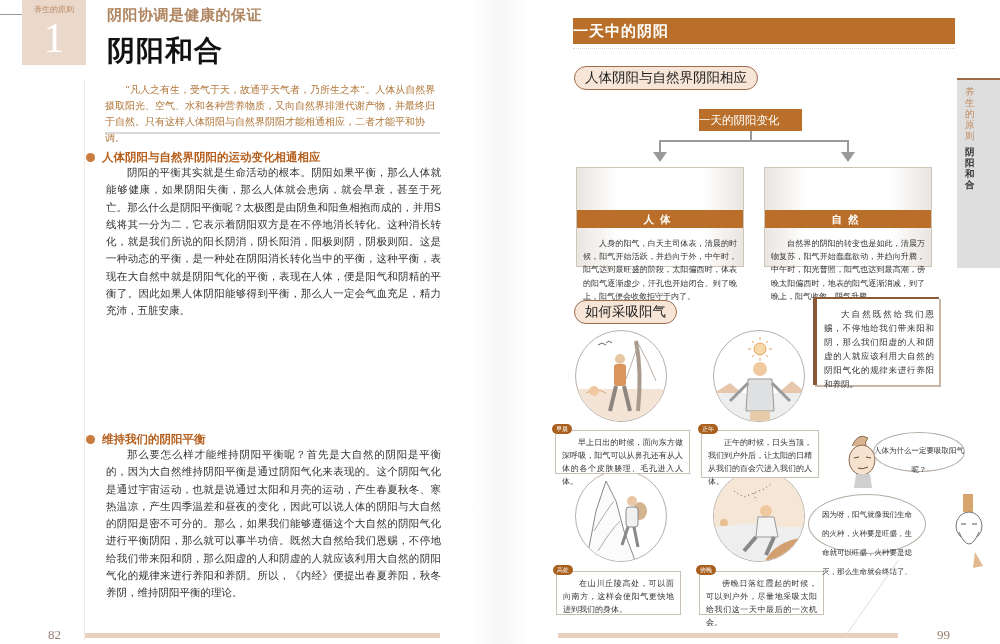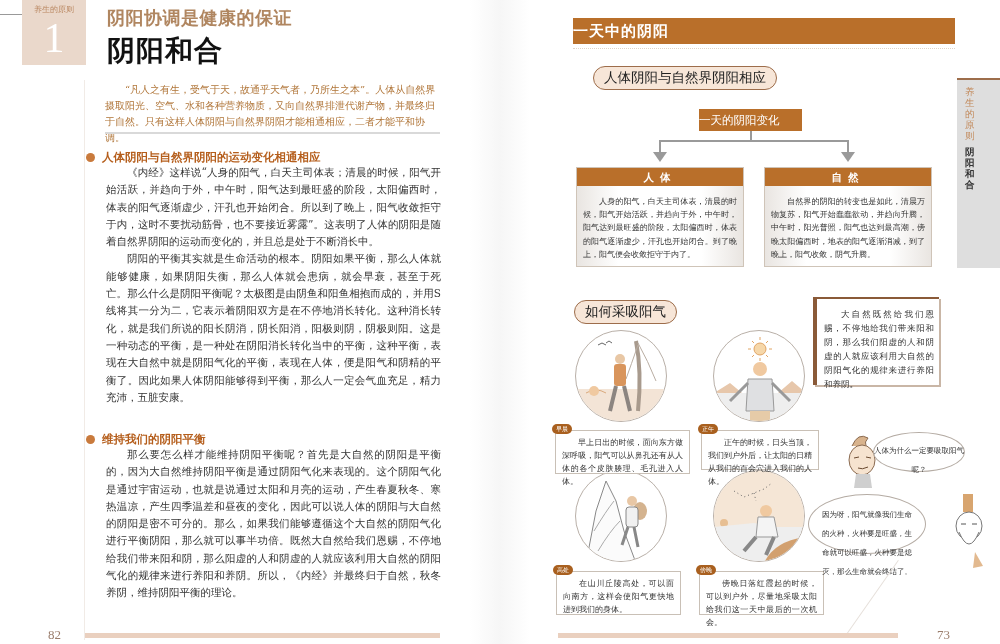--- a/index.html
+++ b/index.html
@@ -10,21 +10,21 @@
   .page-left { position: absolute; left: 0; top: 0; width: 500px; height: 644px; background: #fff; }
   .page-right { position: absolute; left: 500px; top: 0; width: 500px; height: 644px; background: #fff; }
   .gutter-shadow { position: absolute; left: 470px; top: 0; width: 60px; height: 644px;
     background: linear-gradient(to right, rgba(255,255,255,0) 0%, rgba(220,220,220,0.25) 50%, rgba(255,255,255,0) 100%); }
 
   
   .top-rule { position: absolute; left: 0; top: 14px; width: 22px; height: 1px; background: #999; }
   .chapter-tab { position: absolute; left: 22px; top: 0; width: 64px; height: 65px; background: #ead8cb; text-align: center; }
   .chapter-tab .tab-label { display: block; font-family: "DejaVu Sans", sans-serif; font-size: 8px; color: #b9865f; margin-top: 4px; }
   .chapter-tab .tab-num { display: block; font-family: "Liberation Serif", serif; font-size: 42px; color: #fff; line-height: 46px; }
-  .subtitle { position: absolute; left: 107px; top: 6px; font-size: 18px; color: #b08660; font-weight: bold; letter-spacing: 0.5px; }
+  .subtitle { position: absolute; left: 107px; top: 6px; font-size: 15px; color: #b08660; font-weight: bold; letter-spacing: 0.5px; }
   .main-title { position: absolute; left: 107px; top: 32px; font-size: 28px; color: #111; font-weight: bold; letter-spacing: 1px; }
 
   .left-body-frame { position: absolute; left: 84px; top: 80px; width: 356px; height: 560px; border-left: 1px solid #f1ebe6; }
   .intro { position: absolute; left: 105px; top: 82px; width: 335px; font-size: 10px; line-height: 16px; color: #b07538; font-family: "DejaVu Serif", serif; text-indent: 2em; }
   .intro-rule { position: absolute; left: 105px; top: 132px; width: 335px; height: 2px; background: #d9d9d9; }
 
   .section-head { position: absolute; left: 86px; font-family: "DejaVu Sans", sans-serif; font-size: 11.5px; color: #b55e1c; font-weight: bold; display: flex; align-items: center; }
   .section-head .dot { display: inline-block; width: 9px; height: 9px; border-radius: 50%; background: #c97a3c; margin-right: 7px; }
   .para { position: absolute; left: 106px; width: 335px; font-size: 10.5px; line-height: 17.3px; color: #333; text-align: justify; }
   .para p { text-indent: 2em; }
@@ -34,21 +34,21 @@
 
   
   .rp-banner { position: absolute; left: 573px; top: 18px; width: 382px; height: 26px; background: #b96f2a; color: #fff; text-align: left; font-size: 15px; font-weight: bold; line-height: 26px; letter-spacing: 1px; }
   .rp-dots { position: absolute; left: 573px; top: 48px; width: 382px; border-top: 1px dotted #e0d4c8; }
   .pill { position: absolute; height: 24px; padding: 0 10px; border: 1.5px solid #9d6d4b; border-radius: 13px; background: #f7e6d8; font-family: "DejaVu Sans", sans-serif; font-size: 13.5px; color: #222; line-height: 21px; }
   .node-box { position: absolute; left: 699px; top: 109px; width: 103px; height: 22px; background: #b96f2a; color: #fff; font-family: "DejaVu Sans", sans-serif; font-size: 11.5px; text-align: left; line-height: 22px; }
   .connector { position: absolute; background: #9a9a9a; }
   .arrow { position: absolute; width: 0; height: 0; border-left: 7px solid transparent; border-right: 7px solid transparent; border-top: 10px solid #9a9a9a; }
 
   .info-card { position: absolute; top: 167px; width: 168px; height: 100px; border: 1px solid #cfc4b8; background: linear-gradient(to right, #e9e5e1 0%, #ffffff 25%, #ffffff 75%, #e9e5e1 100%); }
-  .info-card .card-head { height: 18px; background: #b96f2a; color: #fff; font-family: "DejaVu Sans", sans-serif; font-size: 10.5px; font-weight: bold; text-align: center; line-height: 18px; letter-spacing: 6px; }
+  .info-card .card-head { height: 18px; background: #b96f2a; color: #fff; font-family: "DejaVu Sans", sans-serif; font-size: 10.5px; font-weight: bold; text-align: center; line-height: 18px; letter-spacing: 6px; margin-top: 42px; }
   .info-card .card-body { padding: 9px 6px 0 6px; font-size: 8px; line-height: 13.2px; color: #333; text-indent: 2em; text-align: justify; }
 
   .side-tab { position: absolute; left: 957px; top: 78px; width: 43px; height: 190px; background: #dedede; border-top: 2px solid #9d6d4b; }
   .side-tab .st-label { position: absolute; left: 8px; top: 6px; width: 12px; font-size: 9.5px; line-height: 11px; color: #c2895a; font-family: "DejaVu Sans", sans-serif; word-break: break-all; }
   .side-tab .st-title { position: absolute; left: 8px; top: 66px; width: 12px; font-size: 9.5px; line-height: 11px; color: #333; font-weight: bold; word-break: break-all; }
 
   .note-box { position: absolute; left: 813px; top: 297px; width: 126px; height: 88px; border-left: 4px solid #8a5a38; border-top: 2px solid #8a5a38; box-shadow: 2px 2px 0 #c9b6a6; background: #fff; padding: 8px 5px 4px 7px; font-size: 8.5px; line-height: 14px; color: #333; text-indent: 2em; text-align: justify; }
 
   .circle { position: absolute; width: 92px; height: 92px; border-radius: 50%; border: 1px solid #b9b0a8; background: #fff; overflow: hidden; }
   .circle svg { position: absolute; left: 0; top: 0; }
@@ -78,43 +78,42 @@
 
     <div class="left-body-frame"></div>
     <div class="intro">“凡人之有生，受气于天，故通乎天气者，乃所生之本”。人体从自然界摄取阳光、空气、水和各种营养物质，又向自然界排泄代谢产物，并最终归于自然。只有这样人体阴阳与自然界阴阳才能相通相应，二者才能平和协调。</div>
     <div class="intro-rule"></div>
 
     <div class="section-head" style="top:150px;">
       <span class="dot"></span>
       <span>人体阴阳与自然界阴阳的运动变化相通相应</span>
     </div>
     <div class="para" style="top:164px;">
-      <p>《内经》这样说“人身的阳气，白天主司体表；清晨的时候，阳气开始活跃，并趋向于外，中午时，阳气达到最旺盛的阶段，太阳偏西时，体表的阳气逐渐虚少，汗孔也开始闭合。所以到了晚上，阳气收敛拒守于内，这时不要扰动筋骨，也不要接近雾露”。这表明了人体的阴阳是随着自然界阴阳的运动而变化的，并且总是处于不断消长中。</p>
       <p>阴阳的平衡其实就是生命活动的根本。阴阳如果平衡，那么人体就能够健康，如果阴阳失衡，那么人体就会患病，就会早衰，甚至于死亡。那么什么是阴阳平衡呢？太极图是由阴鱼和阳鱼相抱而成的，并用S线将其一分为二，它表示着阴阳双方是在不停地消长转化。这种消长转化，就是我们所说的阳长阴消，阴长阳消，阳极则阴，阴极则阳。这是一种动态的平衡，是一种处在阴阳消长转化当中的平衡，这种平衡，表现在大自然中就是阴阳气化的平衡，表现在人体，便是阳气和阴精的平衡了。因此如果人体阴阳能够得到平衡，那么人一定会气血充足，精力充沛，五脏安康。</p>
     </div>
 
     <div class="section-head" style="top:432px;">
       <span class="dot"></span>
       <span>维持我们的阴阳平衡</span>
     </div>
     <div class="para" style="top:446px;">
-      <p>那么要怎么样才能维持阴阳平衡呢？首先是大自然的阴阳是平衡的，因为大自然维持阴阳平衡是通过阴阳气化来表现的。这个阴阳气化是通过宇宙运动，也就是说通过太阳和月亮的运动，产生春夏秋冬、寒热温凉，产生四季温差和昼夜的变化，因此可以说人体的阴阳与大自然的阴阳是密不可分的。那么，如果我们能够遵循这个大自然的阴阳气化进行平衡阴阳，那么就可以事半功倍。既然大自然给我们恩赐，不停地给我们带来阳和阴，那么阳虚的人和阴虚的人就应该利用大自然的阴阳气化的规律来进行养阳和养阴。所以，《内经》并最终归于自然，秋冬养阴，维持阴阳平衡的理论。</p>
+      <p>那么要怎么样才能维持阴阳平衡呢？首先是大自然的阴阳是平衡的，因为大自然维持阴阳平衡是通过阴阳气化来表现的。这个阴阳气化是通过宇宙运动，也就是说通过太阳和月亮的运动，产生春夏秋冬、寒热温凉，产生四季温差和昼夜的变化，因此可以说人体的阴阳与大自然的阴阳是密不可分的。那么，如果我们能够遵循这个大自然的阴阳气化进行平衡阴阳，那么就可以事半功倍。既然大自然给我们恩赐，不停地给我们带来阳和阴，那么阳虚的人和阴虚的人就应该利用大自然的阴阳气化的规律来进行养阳和养阴。所以，《内经》便提出春夏养阳，秋冬养阴，维持阴阳平衡的理论。</p>
     </div>
 
     <div class="left-footer-bar"></div>
     <div class="page-num-left">82</div>
   </div>
 
   <div class="page-right"></div>
   <div class="gutter-shadow"></div>
 
   <div class="rp-banner">一天中的阴阳</div>
   <div class="rp-dots"></div>
 
-  <div class="pill" style="left:574px; top:66px;margin-left:19px;">人体阴阳与自然界阴阳相应</div>
+  <div class="pill" style="left:574px; top:66px;">人体阴阳与自然界阴阳相应</div>
 
   <div class="node-box">一天的阴阳变化</div>
   <div class="connector" style="left:750px; top:131px; width:2px; height:10px;"></div>
   <div class="connector" style="left:659px; top:140px; width:190px; height:2px;"></div>
   <div class="connector" style="left:659px; top:140px; width:2px; height:12px;"></div>
   <div class="connector" style="left:847px; top:140px; width:2px; height:12px;"></div>
   <div class="arrow" style="left:653px; top:152px;"></div>
   <div class="arrow" style="left:841px; top:152px;"></div>
 
   <div class="info-card" style="left:576px;">
@@ -179,21 +178,21 @@
       <path d="M50 92 Q60 70 92 66 L92 92 Z" fill="#d2a06f"></path>
       <circle cx="52" cy="40" r="6" fill="#f0c9a0"></circle>
       <path d="M44 46 L60 46 L64 66 L42 66 Z" fill="#f4f4f4" stroke="#999"></path>
       <path d="M42 66 L30 80 M60 66 L52 84" stroke="#888" stroke-width="4"></path>
     </svg>
   </div>
 
   <div class="caption" style="left:555px; top:430px; width:135px; height:44px;">早上日出的时候，面向东方做深呼吸，阳气可以从鼻孔还有从人体的各个皮肤腠理、毛孔进入人体。</div>
   <div class="time-badge" style="left:552px; top:424px;">早晨</div>
 
-  <div class="caption" style="left:701px; top:430px; width:118px; height:40px;">正午的时候，日头当顶，我们到户外后，让太阳的日精从我们的百会穴进入我们的人体。</div>
+  <div class="caption" style="left:701px; top:430px; width:118px; height:48px;">正午的时候，日头当顶，我们到户外后，让太阳的日精从我们的百会穴进入我们的人体。</div>
   <div class="time-badge" style="left:698px; top:424px;">正午</div>
 
   <div class="caption" style="left:556px; top:571px; width:125px; height:44px;">在山川丘陵高处，可以面向南方，这样会使阳气更快地进到我们的身体。</div>
   <div class="time-badge" style="left:553px; top:565px;">高处</div>
 
   <div class="caption" style="left:699px; top:571px; width:125px; height:44px;">傍晚日落红霞起的时候，可以到户外，尽量地采吸太阳给我们这一天中最后的一次机会。</div>
   <div class="time-badge" style="left:696px; top:565px;">傍晚</div>
 
   <svg style="position:absolute; left:838px; top:432px;" width="50" height="56">
     <path d="M14 14 Q20 0 30 6 Q26 10 28 14" fill="#d8b38d" stroke="#8a6a50"></path>
@@ -207,14 +206,14 @@
   <svg style="position:absolute; left:945px; top:492px;" width="50" height="80">
     <rect x="18" y="2" width="10" height="18" fill="#d8a56f"></rect>
     <ellipse cx="24" cy="34" rx="13" ry="14" fill="#fff" stroke="#777"></ellipse>
     <path d="M14 40 Q24 64 34 40" fill="#fff" stroke="#777"></path>
     <path d="M16 32 l5 0 M27 32 l5 0" stroke="#555"></path>
     <path d="M30 60 L28 76 L38 74 Z" fill="#e2b98f"></path>
   </svg>
 
   <div class="corner-line"></div>
   <div class="right-footer-bar"></div>
-  <div class="page-num-right">73</div>
+  <div class="page-num-right">99</div>
 </div>
 
 </body></html>

